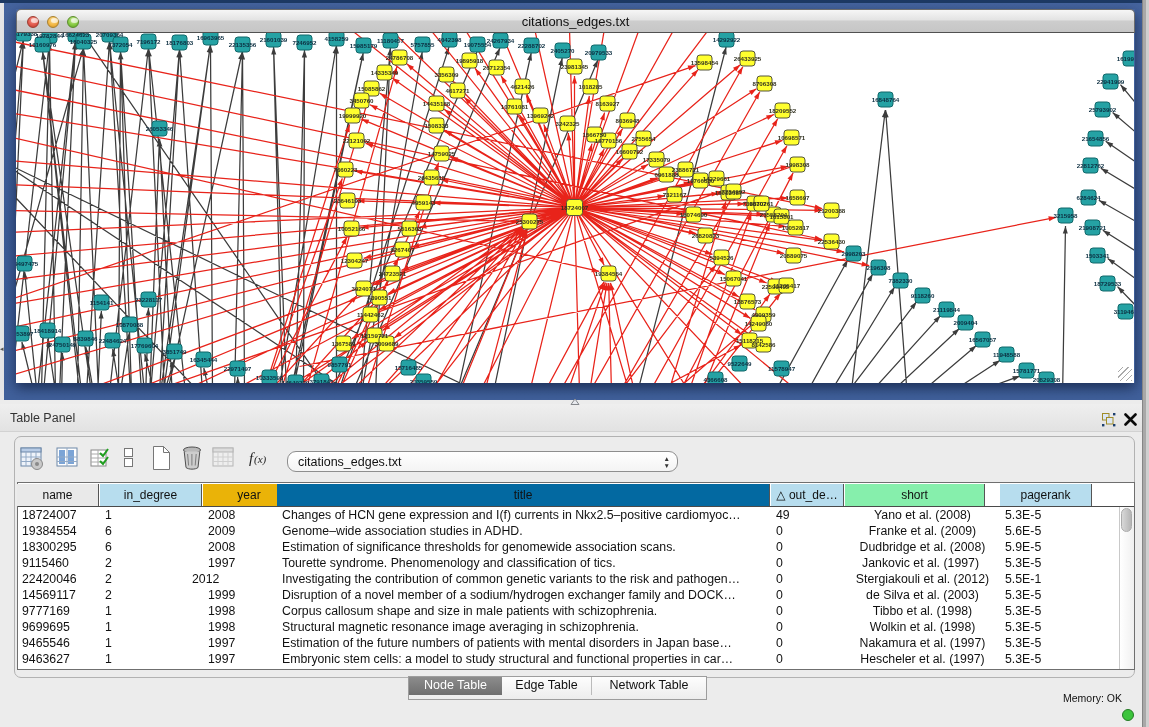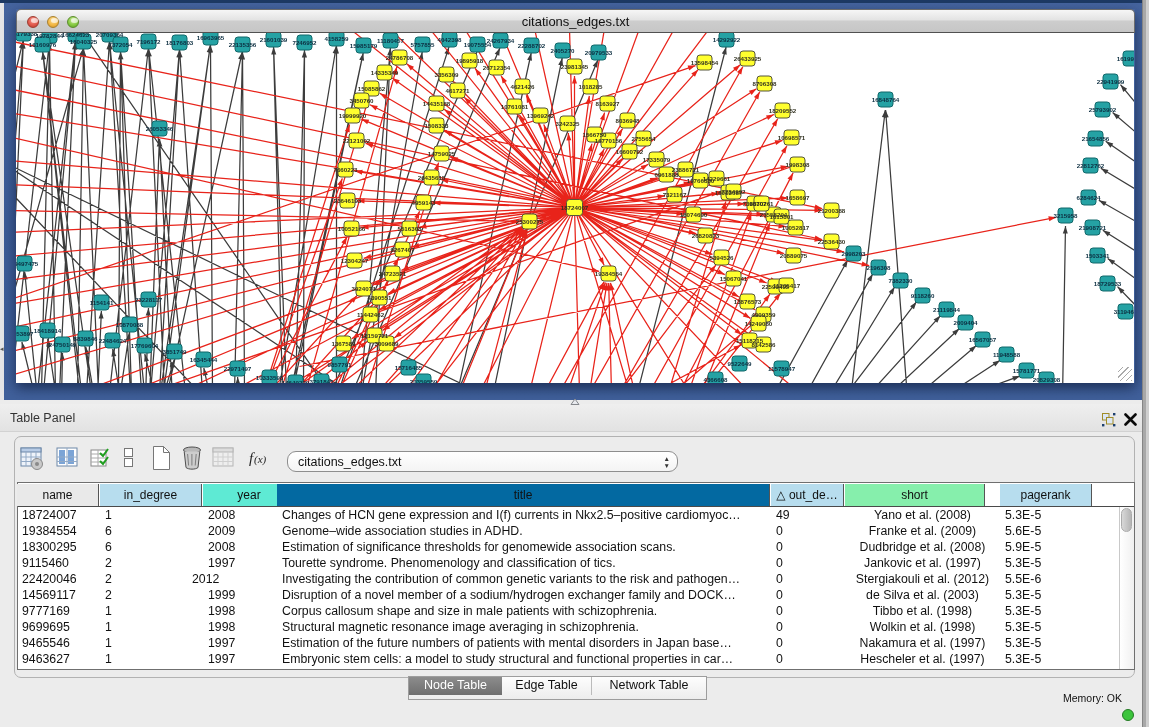--- a/index.html
+++ b/index.html
@@ -430,21 +430,21 @@
       </svg>
 <svg class="tico" style="left:247px" width="26" height="26" viewBox="0 0 26 26">
         <text x="2" y="18" font-family="Liberation Serif,serif" font-style="italic" font-size="15" fill="#222">f</text>
         <text x="7" y="18" font-family="Liberation Serif,serif" font-style="italic" font-size="11" fill="#222">(x)</text>
       </svg>
    <div id="combo">citations_edges.txt<div class="ud">▲<br>▼</div></div>
  </div>
  <div id="tbl"></div>
  <div class="hc" style="left:17px;width:82px;background:#e9e9e9">name</div>
 <div class="hc" style="left:100px;width:102px;background:#b7ddee">in_degree</div>
-<div class="hc" style="left:203px;width:93px;background:#5eead4">year</div>
+<div class="hc" style="left:203px;width:93px;background:#eab308">year</div>
 <div class="hc" style="left:277px;width:493px;background:#0369a1">title</div>
 <div class="hc" style="left:771px;width:73px;background:#b7ddee">△ out_de…</div>
 <div class="hc" style="left:845px;width:140px;background:#86efac">short</div>
 <div class="hc" style="left:1000px;width:92px;background:#b7ddee">pagerank</div>
  <div id="hdrline"></div>
  <div class="row" style="top:507px">
       <div class="c" style="left:22px;width:77px">18724007</div>
       <div class="c" style="left:105px;width:97px">1</div>
       <div class="c" style="left:208px;width:68px">2008</div>
       <div class="c" style="left:282px;width:488px">Changes of HCN gene expression and I(f) currents in Nkx2.5–positive cardiomyoc…</div>
@@ -469,31 +469,31 @@
       <div class="c" style="left:776px;width:68px">0</div>
       <div class="c" style="left:845px;width:155px;text-align:center">Dudbridge et al. (2008)</div>
       <div class="c" style="left:1005px;width:87px">5.9E-5</div>
     </div>
 <div class="row" style="top:555px">
       <div class="c" style="left:22px;width:77px">9115460</div>
       <div class="c" style="left:105px;width:97px">2</div>
       <div class="c" style="left:208px;width:68px">1997</div>
       <div class="c" style="left:282px;width:488px">Tourette syndrome. Phenomenology and classification of tics.</div>
       <div class="c" style="left:776px;width:68px">0</div>
-      <div class="c" style="left:845px;width:155px;text-align:center">Jankovic et al. (1997)</div>
+      <div class="c" style="left:824px;width:155px;text-align:right">Jankovic et al. (1997)</div>
       <div class="c" style="left:1005px;width:87px">5.3E-5</div>
     </div>
 <div class="row" style="top:571px">
       <div class="c" style="left:22px;width:77px">22420046</div>
       <div class="c" style="left:105px;width:97px">2</div>
       <div class="c" style="left:192px;width:68px">2012</div>
       <div class="c" style="left:282px;width:488px">Investigating the contribution of common genetic variants to the risk and pathogen…</div>
       <div class="c" style="left:776px;width:68px">0</div>
       <div class="c" style="left:845px;width:155px;text-align:center">Stergiakouli et al. (2012)</div>
-      <div class="c" style="left:1005px;width:87px">5.5E-6</div>
+      <div class="c" style="left:1005px;width:87px">5.5E-1</div>
     </div>
 <div class="row" style="top:587px">
       <div class="c" style="left:22px;width:77px">14569117</div>
       <div class="c" style="left:105px;width:97px">2</div>
       <div class="c" style="left:208px;width:68px">1999</div>
       <div class="c" style="left:282px;width:488px">Disruption of a novel member of a sodium/hydrogen exchanger family and DOCK…</div>
       <div class="c" style="left:776px;width:68px">0</div>
       <div class="c" style="left:845px;width:155px;text-align:center">de Silva et al. (2003)</div>
       <div class="c" style="left:1005px;width:87px">5.3E-5</div>
     </div>

